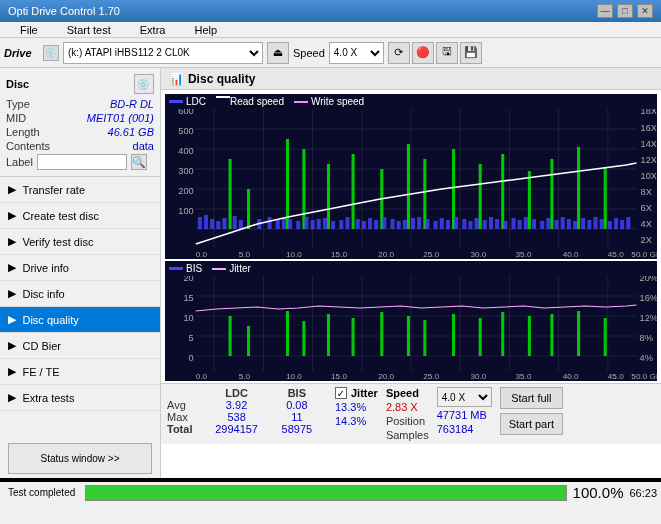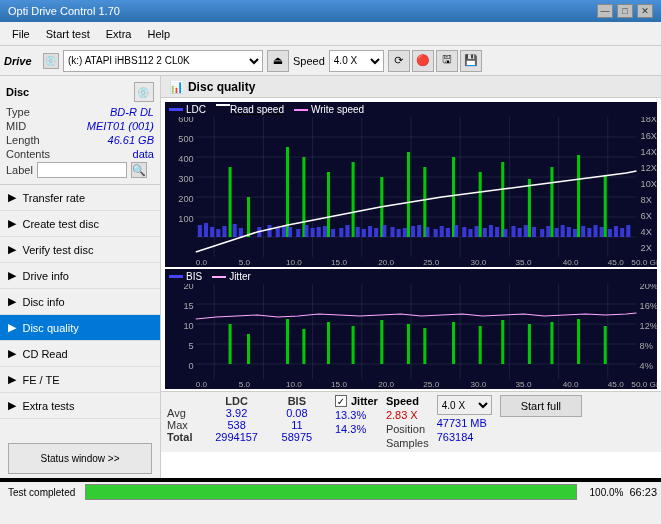--- a/index.html
+++ b/index.html
@@ -5,21 +5,21 @@
     * { box-sizing: border-box; margin: 0; padding: 0; }
     body { font-family: 'Segoe UI', Tahoma, sans-serif; font-size: 11px; background: #f0f0f0; width: 661px; height: 524px; overflow: hidden; }
     
     
     .title-bar { background: linear-gradient(to bottom, #4a90d9, #2c6fad); color: white; height: 22px; display: flex; align-items: center; justify-content: space-between; padding: 0 8px; }
     .title-text { font-size: 11px; font-weight: normal; }
     .title-controls { display: flex; gap: 4px; }
     .title-btn { width: 16px; height: 14px; background: #c0c0c0; border: 1px solid #888; font-size: 9px; display: flex; align-items: center; justify-content: center; cursor: pointer; color: #333; }
     
     
-    .menu-bar { background: #f0f0f0; height: 24px; display: flex; align-items: center; padding: 0 4px; border-bottom: 1px solid #ccc; }
+    .menu-bar { background: #f0f0f0; height: 16px; display: flex; align-items: center; padding: 0 12px; border-bottom: 1px solid #ccc; gap: 13px; }
     .menu-item { padding: 2px 8px; font-size: 11px; cursor: pointer; }
     
     
     .left-panel { width: 161px; background: #f0f0f0; border-right: 1px solid #ccc; display: flex; flex-direction: column; }
 
     
     .disc-panel { padding: 6px; border-bottom: 1px solid #ccc; }
     .disc-header { display: flex; align-items: center; justify-content: space-between; margin-bottom: 4px; }
     .disc-title { font-size: 11px; font-weight: bold; }
     .disc-row { display: flex; justify-content: space-between; font-size: 11px; margin-bottom: 2px; }
@@ -38,21 +38,21 @@
     
     
     .right-panel { flex: 1; background: white; display: flex; flex-direction: column; }
     
     
     .chart-header { background: #e8e8e8; height: 22px; display: flex; align-items: center; padding: 0 8px; gap: 4px; border-bottom: 1px solid #ccc; }
     .chart-icon { color: #cc6600; font-size: 12px; }
     .chart-title { font-size: 12px; font-weight: bold; }
     
     .action-btns { display: flex; flex-direction: column; gap: 4px; }
-    .action-btn { height: 22px; padding: 0 20px; font-size: 11px; background: #e0e0e0; border: 1px solid #aaa; cursor: pointer; white-space: nowrap; }
+    .action-btn { height: 22px; padding: 0 8px; font-size: 11px; background: #e0e0e0; border: 1px solid #aaa; cursor: pointer; white-space: nowrap; }
     
     
     .drive-toolbar { display: flex; align-items: center; padding: 2px 4px; background: #f0f0f0; border-bottom: 1px solid #ccc; height: 30px; gap: 4px; }
     .toolbar-label { font-size: 11px; font-weight: bold; min-width: 35px; font-style: italic; }
     .toolbar-drive-select { flex: 1; height: 22px; font-size: 10px; border: 1px solid #aaa; background: white; max-width: 200px; }
     .toolbar-eject { width: 22px; height: 22px; background: #e0e0e0; border: 1px solid #aaa; cursor: pointer; display: flex; align-items: center; justify-content: center; }
     .toolbar-speed-label { font-size: 11px; }
     .toolbar-speed-select { width: 55px; height: 22px; font-size: 10px; border: 1px solid #aaa; background: white; }
     .toolbar-btns { display: flex; gap: 2px; }
     .toolbar-btn { width: 22px; height: 22px; background: #e0e0e0; border: 1px solid #aaa; cursor: pointer; display: flex; align-items: center; justify-content: center; font-size: 11px; }
@@ -60,21 +60,21 @@
     .full-layout { display: flex; flex-direction: column; height: 524px; }
     
     .main-content { display: flex; flex: 1; overflow: hidden; }
     
     
     .bottom-status { height: 46px; display: flex; flex-direction: column; background: #f0f0f0; border-top: 4px solid #000000; }
     .status-completed-text { font-size: 10px; padding: 2px 4px; }
     .progress-container { display: flex; align-items: center; padding: 2px 4px; gap: 6px; }
     .prog-bar-outer { flex: 1; height: 16px; background: #ccc; border: 1px solid #888; }
     .prog-bar-inner { height: 100%; background: #33cc33; }
-    .prog-percent { font-size: 10px; min-width: 40px; text-align: right; }
+    .prog-percent { font-size: 15px; min-width: 40px; text-align: right; }
     .prog-time { font-size: 11px; }
   </style>
 </head>
 <body>
 
 <div class="full-layout">
 
   <div class="title-bar">
     <span class="title-text">Opti Drive Control 1.70</span>
     <div class="title-controls">
@@ -162,21 +162,21 @@
         <div class="nav-item">
           <span>▶</span>
           <span>Disc info</span>
         </div>
         <div class="nav-item active">
           <span>▶</span>
           <span>Disc quality</span>
         </div>
         <div class="nav-item">
           <span>▶</span>
-          <span>CD Read</span>
+          <span>CD Bier</span>
         </div>
         <div class="nav-item">
           <span>▶</span>
           <span>FE / TE</span>
         </div>
         <div class="nav-item">
           <span>▶</span>
           <span>Extra tests</span>
         </div>
       </div>
@@ -478,20 +478,21 @@
           <div>
             <span style="color:#0000cc;">47731 MB</span>
           </div>
           <div>
             <span style="color:#0000cc;">763184</span>
           </div>
         </div>
 
         <div class="action-btns">
           <button class="action-btn">Start full</button>
+          <button class="action-btn">Start part</button>
         </div>
       </div>
 
     </div>
   </div>
 
   <div class="bottom-status">
     <div class="progress-container">
       <span class="status-completed-text">Test completed</span>
       <div class="prog-bar-outer">

